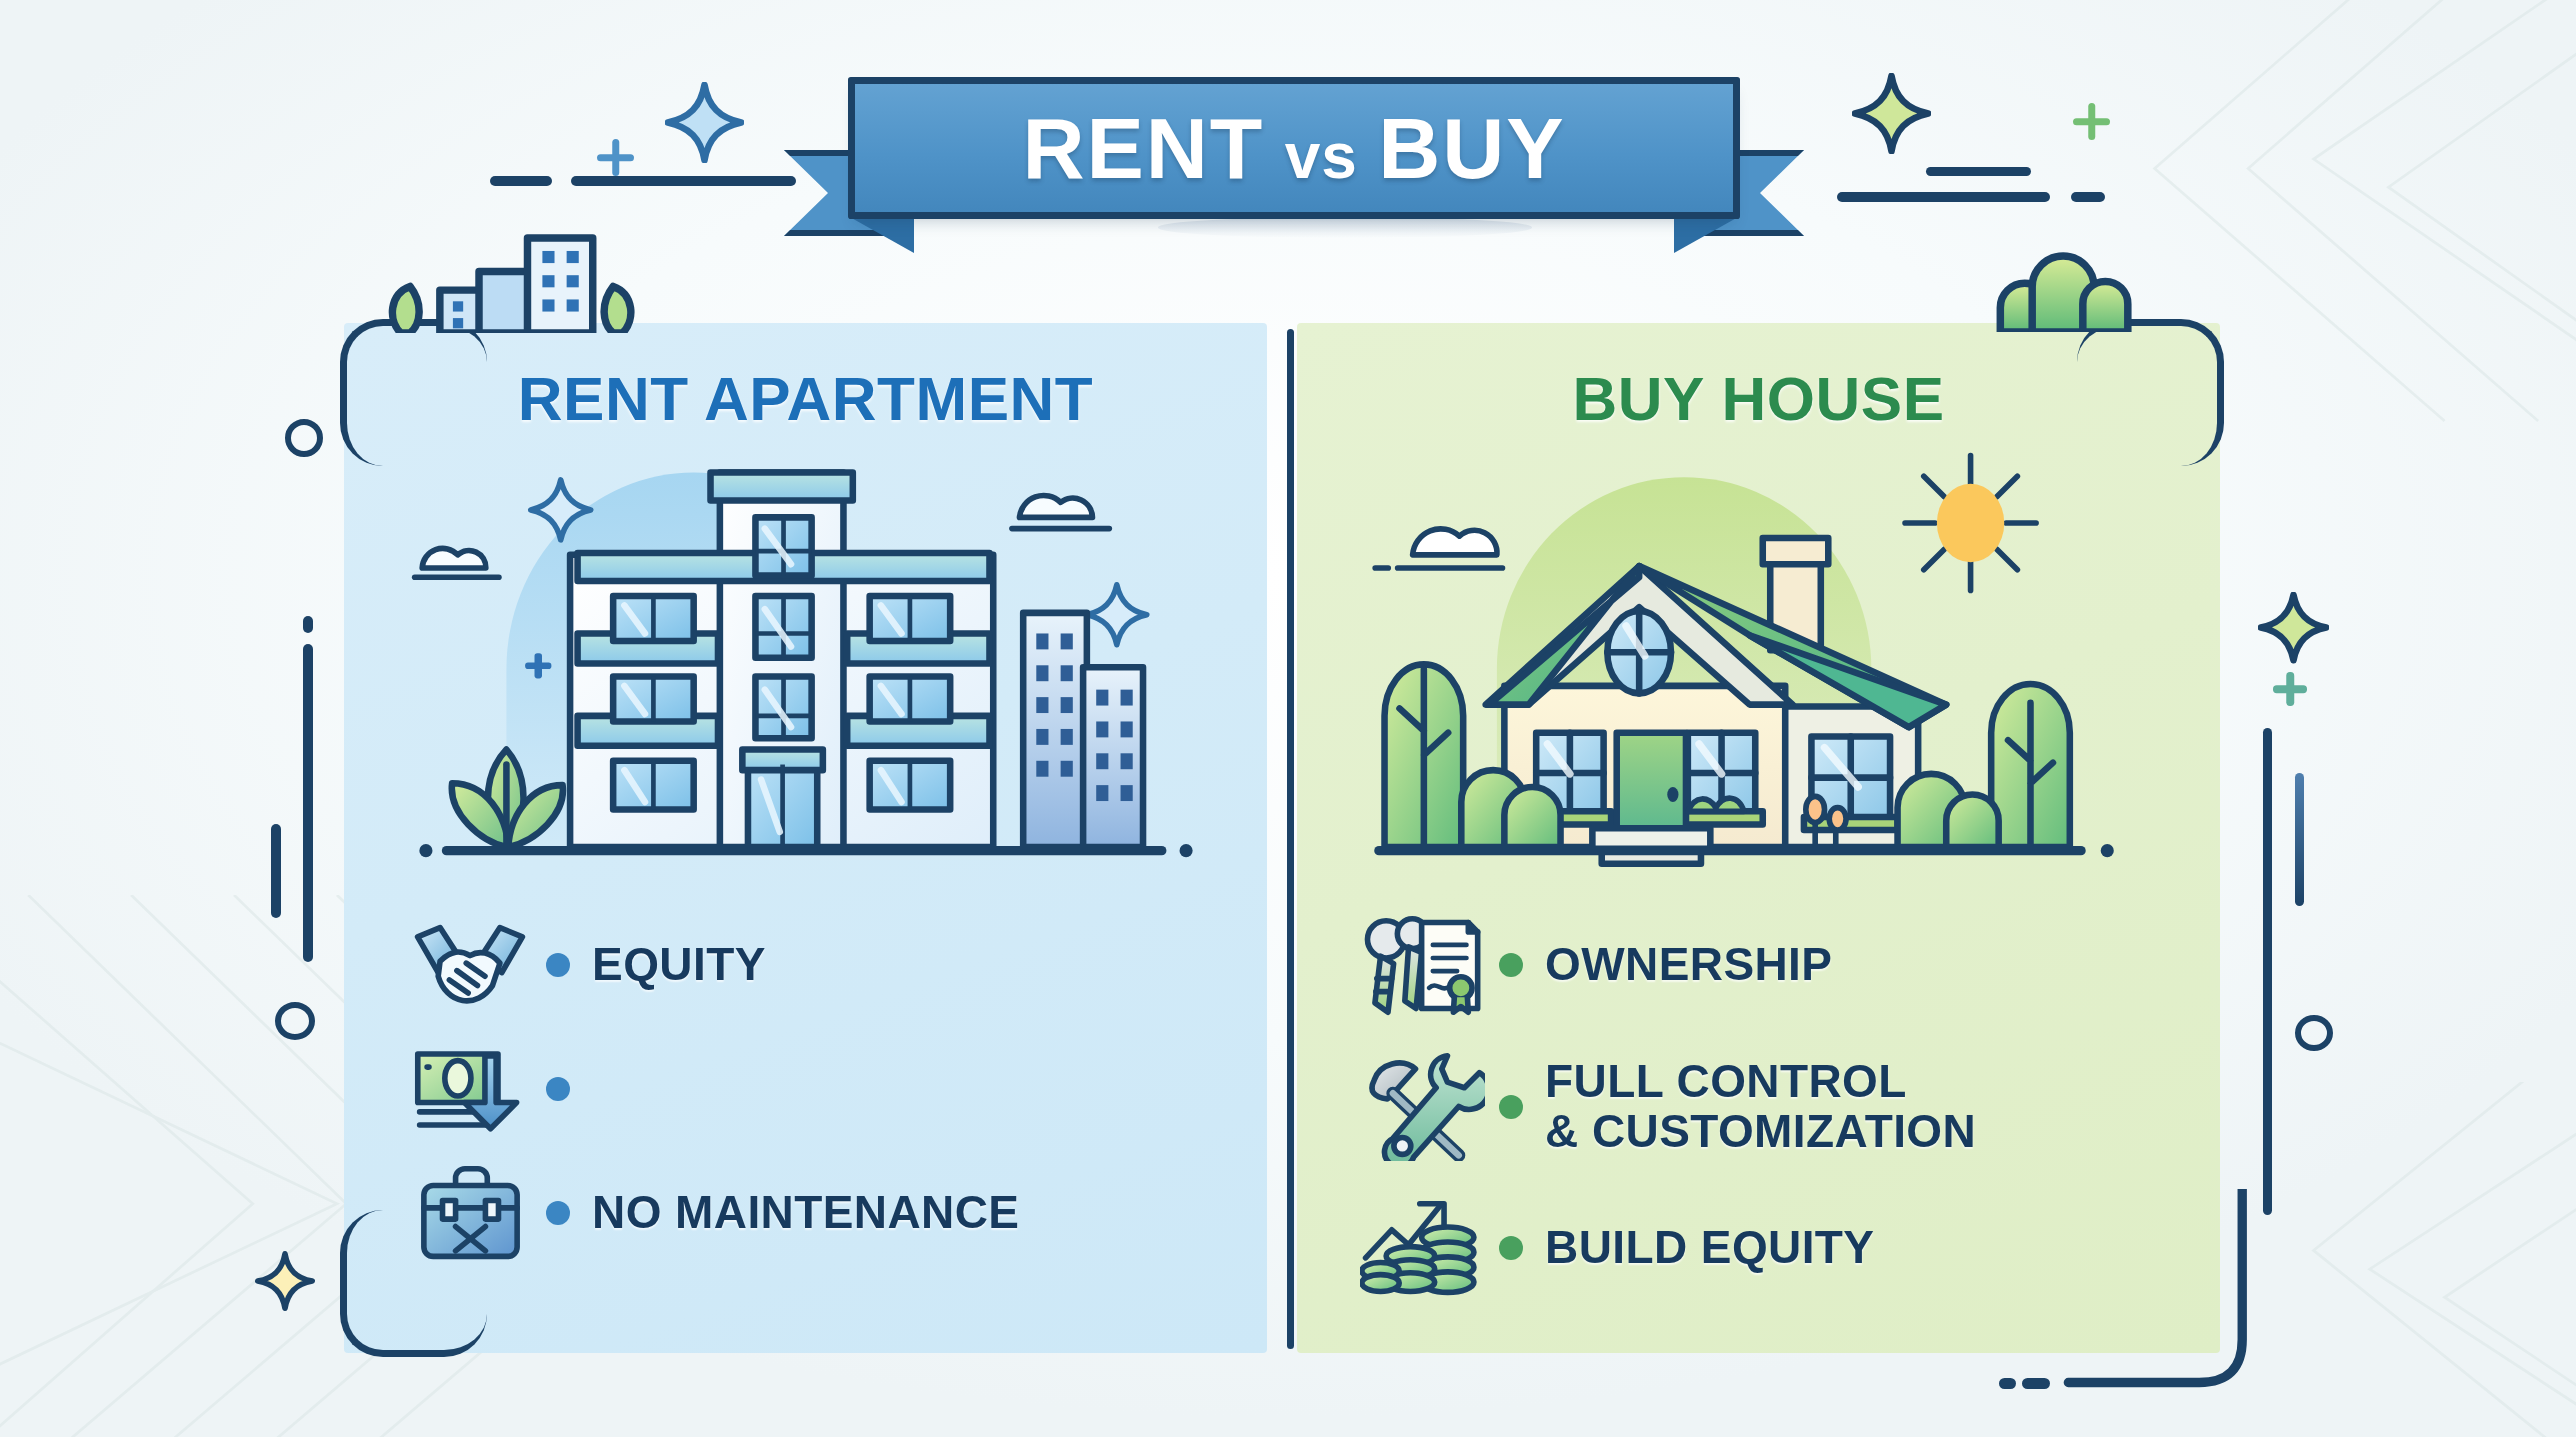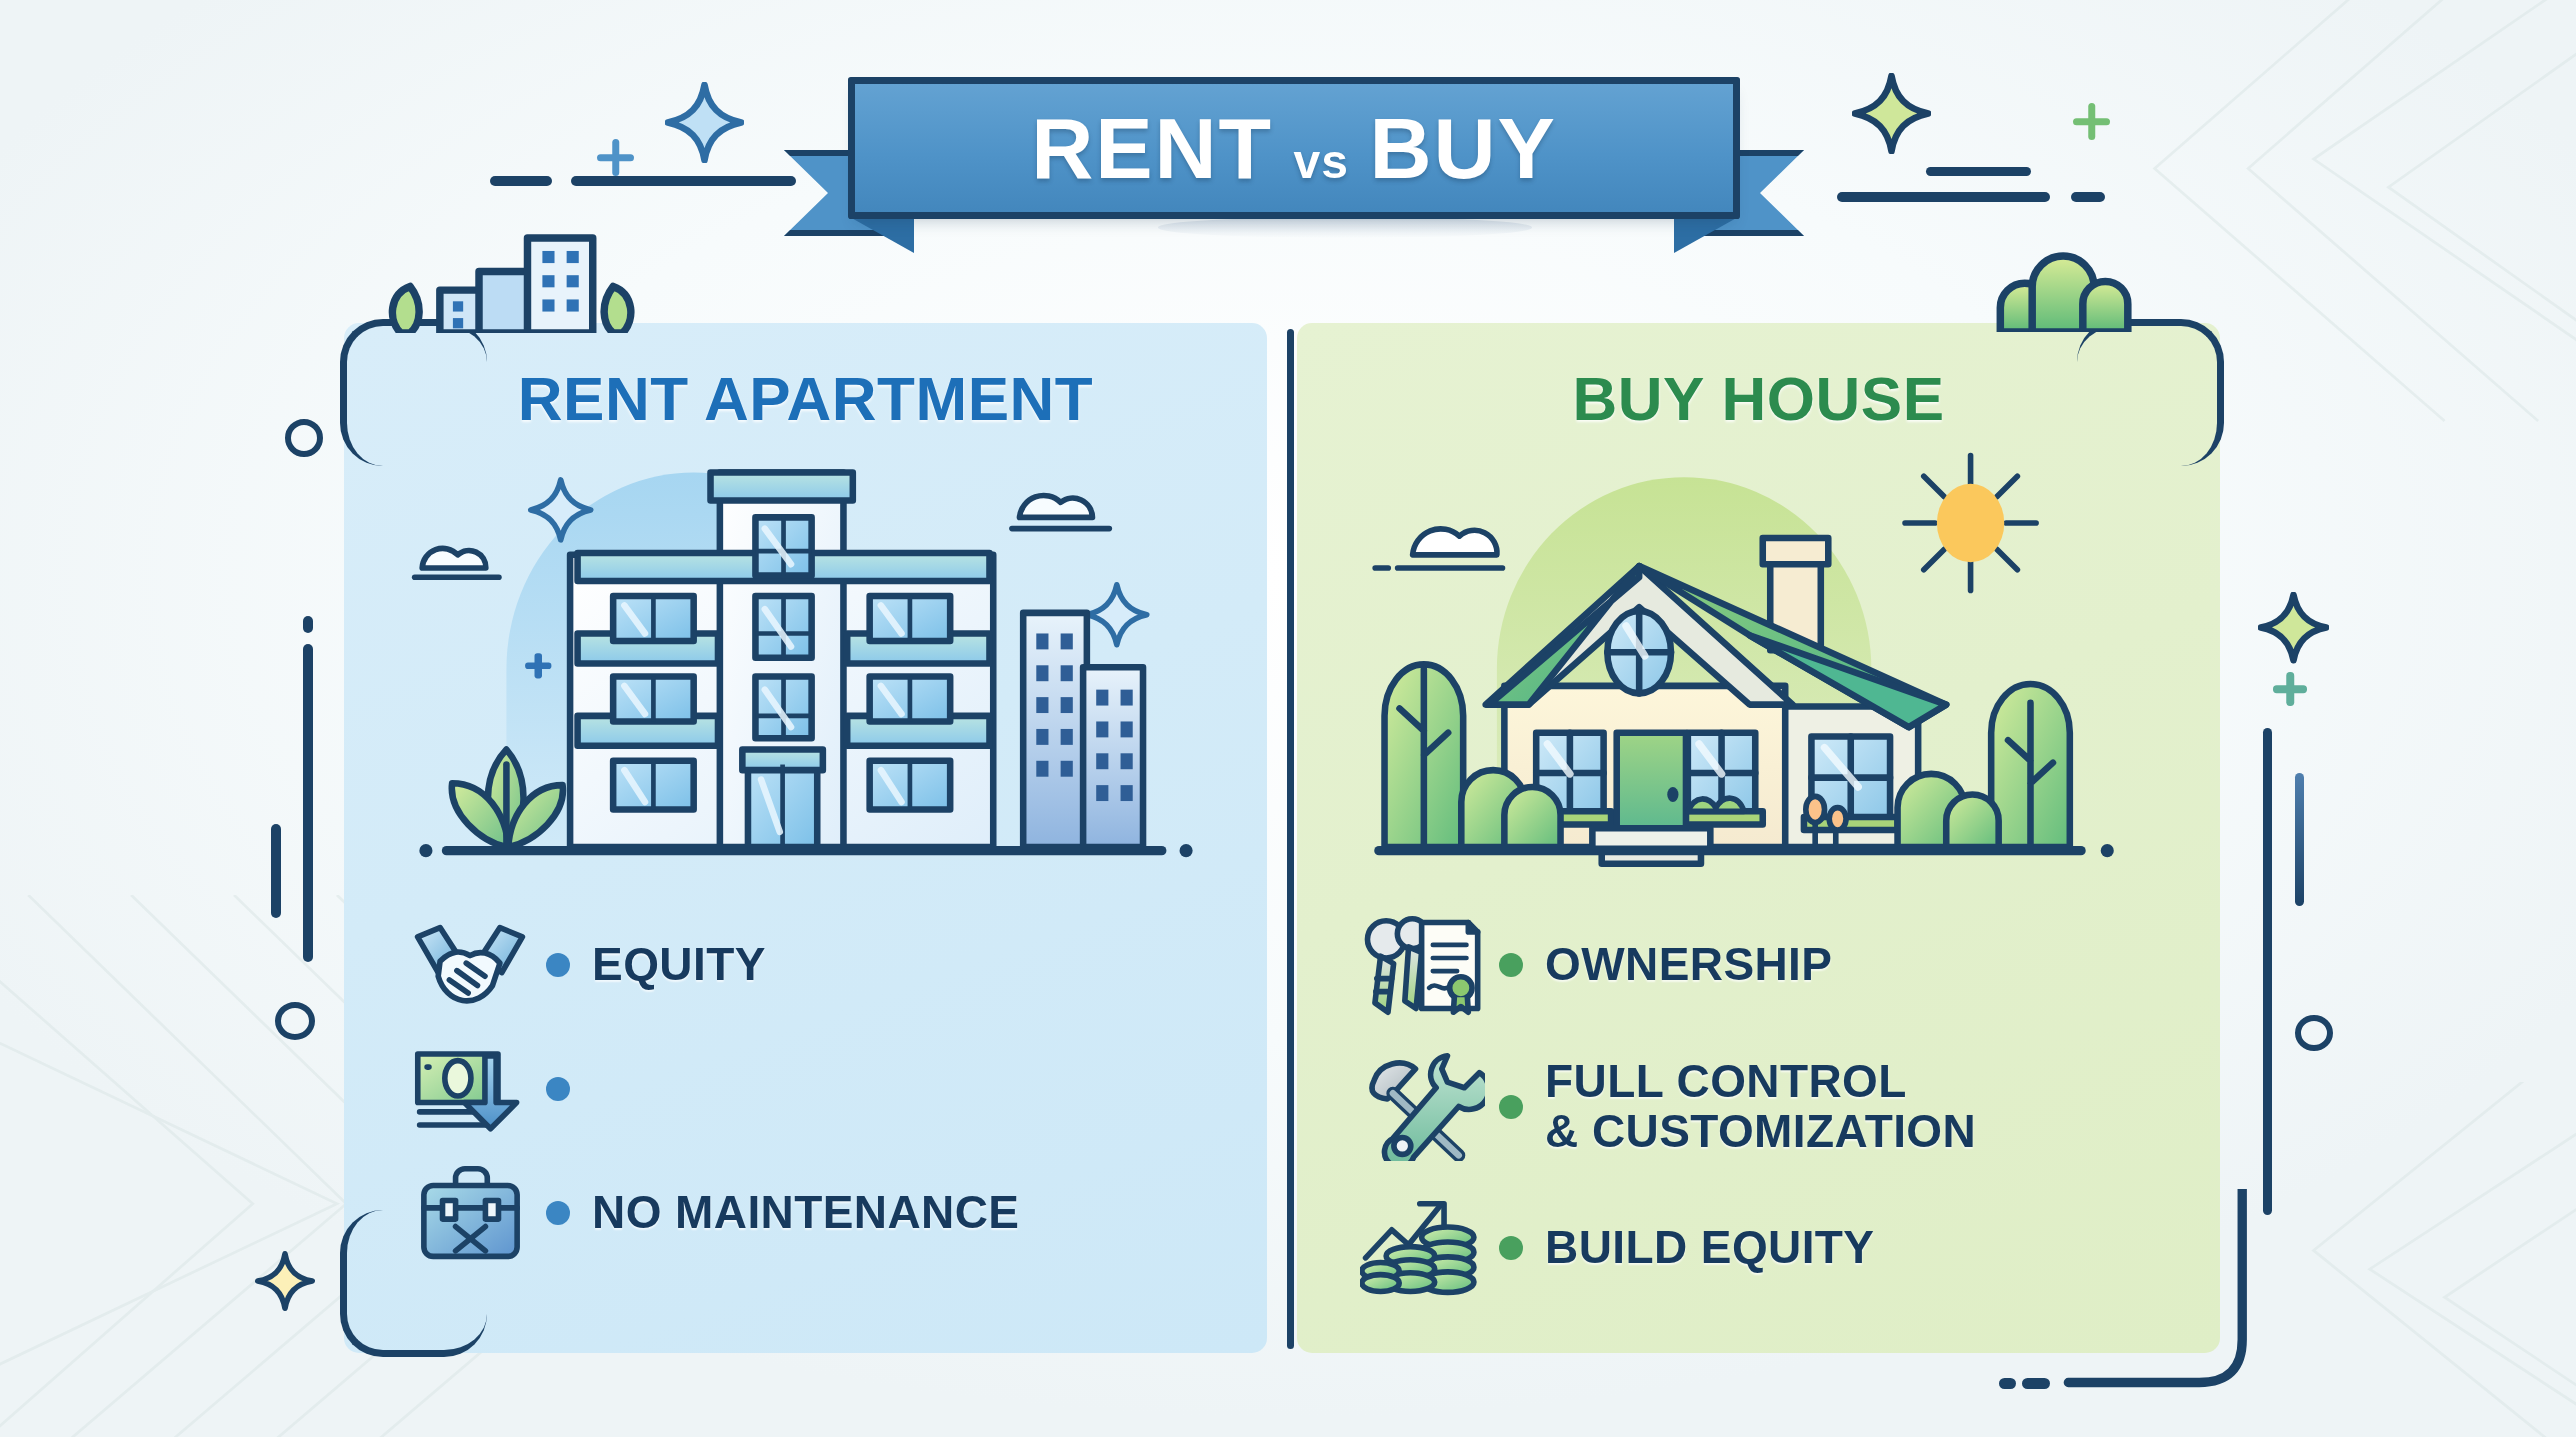--- a/index.html
+++ b/index.html
@@ -27,27 +27,27 @@
   .ribbon .fold{position:absolute;top:139px;width:66px;height:37px;background:#2d6ea4;}
   .ribbon .fold.l{left:64px;clip-path:polygon(0 0,100% 0,100% 100%);}
   .ribbon .fold.r{right:64px;clip-path:polygon(0 0,100% 0,0 100%);}
   .ribbon .band{position:absolute;left:64px;top:0;right:64px;height:142px;
     background:linear-gradient(180deg,#63a2d2 0%,#4f93c8 55%,#4387bd 100%);
     border:7.5px solid #1c4266;box-sizing:border-box;border-radius:2.8px;
     display:flex;align-items:center;justify-content:center;
     box-shadow:0 9.4px 15px -7.5px rgba(20,50,80,.25);}
   .ribbon .band .t{color:#ffffff;font-size:86px;font-weight:bold;letter-spacing:1.9px;
     text-shadow:0 2.8px 4.7px rgba(20,50,80,.30);white-space:nowrap;line-height:1;}
-  .ribbon .band .t .small{font-size:48px;letter-spacing:0.9px;}
+  .ribbon .band .t .small{font-size:64px;letter-spacing:0.9px;}
   .ribbon .shadow{position:absolute;left:374px;top:140px;width:374px;height:20.6px;
     background:linear-gradient(180deg,rgba(190,205,220,.55),rgba(190,205,220,0));border-radius:50%;}
 
   
   .panel{position:absolute;top:323px;width:923px;height:1030px;border-radius:41px;overflow:visible;}
-  .panel .inner{position:absolute;inset:0;border-radius:15px;overflow:hidden;}
+  .panel .inner{position:absolute;inset:0;border-radius:4px;overflow:hidden;}
   .panel.left{left:344px;}
   .panel.right{left:1297px;}
   .panel.left .inner{background:linear-gradient(160deg,#d8edf9 0%,#d3ebf8 45%,#cde8f7 100%);}
   .panel.right .inner{background:linear-gradient(160deg,#e6f2d2 0%,#e3f0cd 45%,#dfeec6 100%);}
 
   
   .corner{position:absolute;width:140px;height:140px;border:7.5px solid #1c4266;border-radius:43px;}
   .corner.tl{left:-3.7px;top:-3.7px;border-right:none;border-bottom:none;}
   .corner.tr{right:-3.7px;top:-3.7px;border-left:none;border-bottom:none;}
   .corner.bl{left:-3.7px;bottom:-3.7px;border-right:none;border-top:none;}

